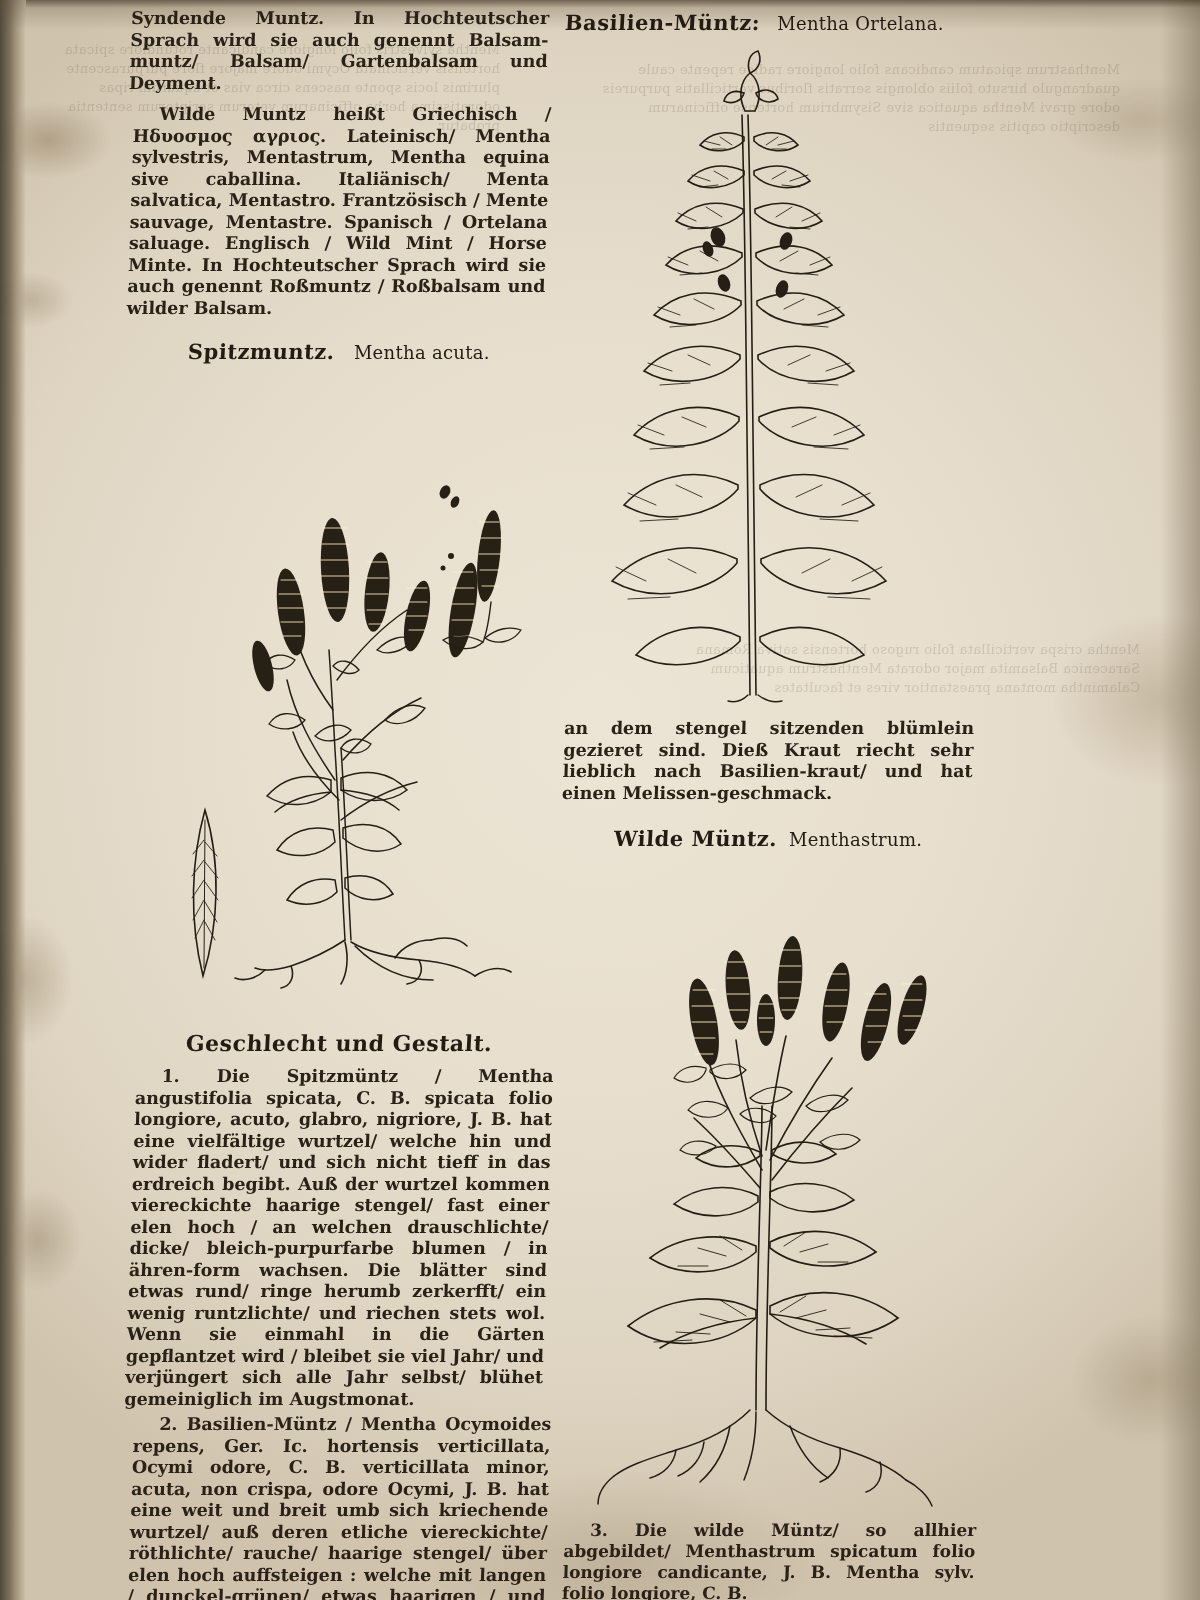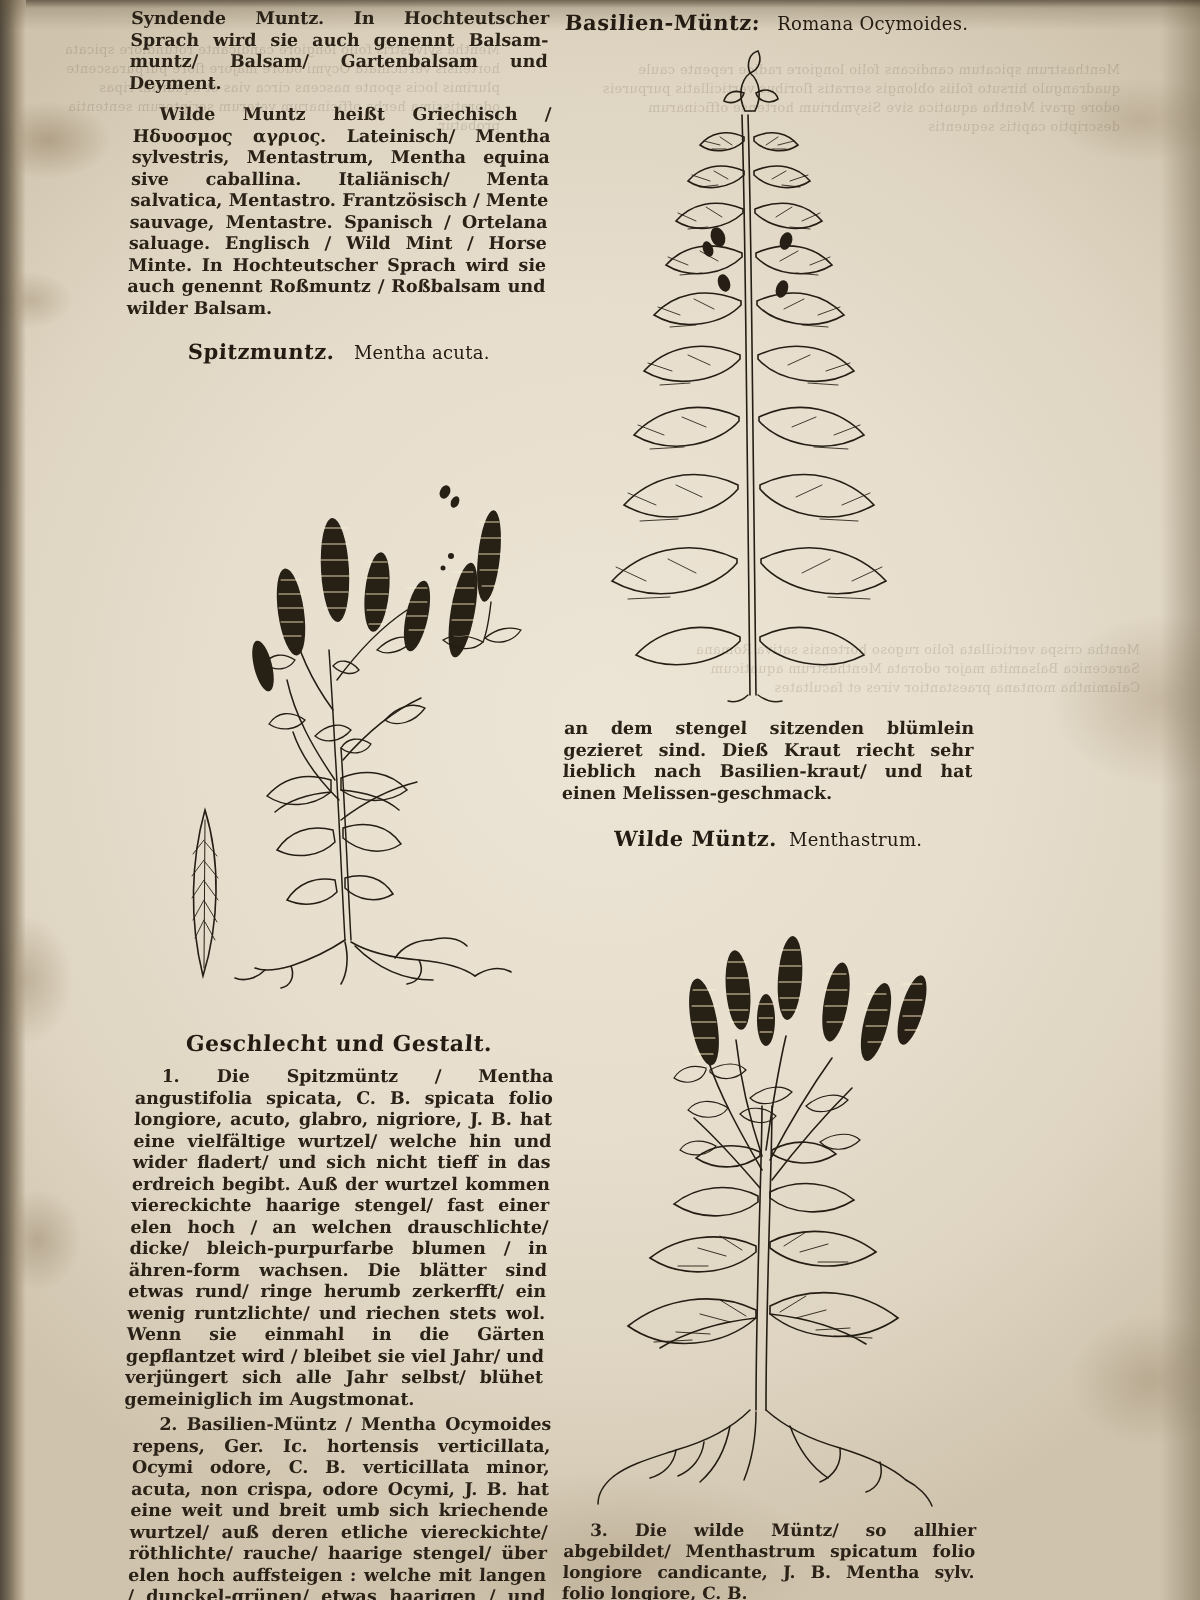--- a/index.html
+++ b/index.html
@@ -263,21 +263,21 @@
   <div class="col" style="left:130px; top:1030px; width:418px;">
     <div class="center">
       <span class="heading" style="font-size:22px;">Geschlecht und Gestalt.</span>
     </div>
     <p class="body ind" style="margin-top:10px;">1. Die Spitzmüntz / Mentha angustifolia spicata, C. B. spicata folio longiore, acuto, glabro, nigriore, J. B. hat eine vielfältige wurtzel/ welche hin und wider fladert/ und sich nicht tieff in das erdreich begibt.  Auß der wurtzel kommen viereckichte haarige stengel/ fast einer elen hoch / an welchen drauschlichte/ dicke/ bleich-purpurfarbe blumen / in ähren-form wachsen. Die blätter sind etwas rund/ ringe herumb zerkerfft/ ein wenig runtzlichte/ und riechen stets wol.  Wenn sie einmahl in die Gärten gepflantzet wird / bleibet sie viel Jahr/ und verjüngert sich alle Jahr selbst/ blühet gemeiniglich im Augstmonat.</p>
     <p class="body ind" style="margin-top:4px;">2. Basilien-Müntz / Mentha Ocymoides repens, Ger. Ic. hortensis verticillata, Ocymi odore, C. B. verticillata minor, acuta, non crispa, odore Ocymi, J. B. hat eine weit und breit umb sich kriechende wurtzel/ auß deren etliche viereckichte/ röthlichte/ rauche/ haarige stengel/ über elen hoch auffsteigen : welche mit langen / dunckel-grünen/ etwas haarigen / und am rand gezähnleten blättern/ wie auch</p>
   </div>
 
   <div class="col" style="left:565px; top:10px; width:420px;">
     <span class="heading">Basilien-Müntz:</span>
-    <span class="heading-lat" style="margin-left:12px;">Romana Ocymoides.</span>
+    <span class="heading-lat" style="margin-left:12px;">Mentha Ortelana.</span>
   </div>
 
   <div class="cut" style="left:600px; top:45px; width:360px; height:660px;">
     <svg width="360" height="660" viewBox="0 0 360 660">
       <g stroke="#221a10" fill="none" stroke-width="1.6" stroke-linecap="round">
 
         <path d="M150 650 C148 540 148 420 146 300 C145 210 144 140 142 70"></path>
         <path d="M156 650 C154 540 154 420 152 300 C151 210 150 140 148 70"></path>
 
         <path d="M145 66 C138 52 140 36 150 28 C160 36 162 52 155 66 Z"></path>

